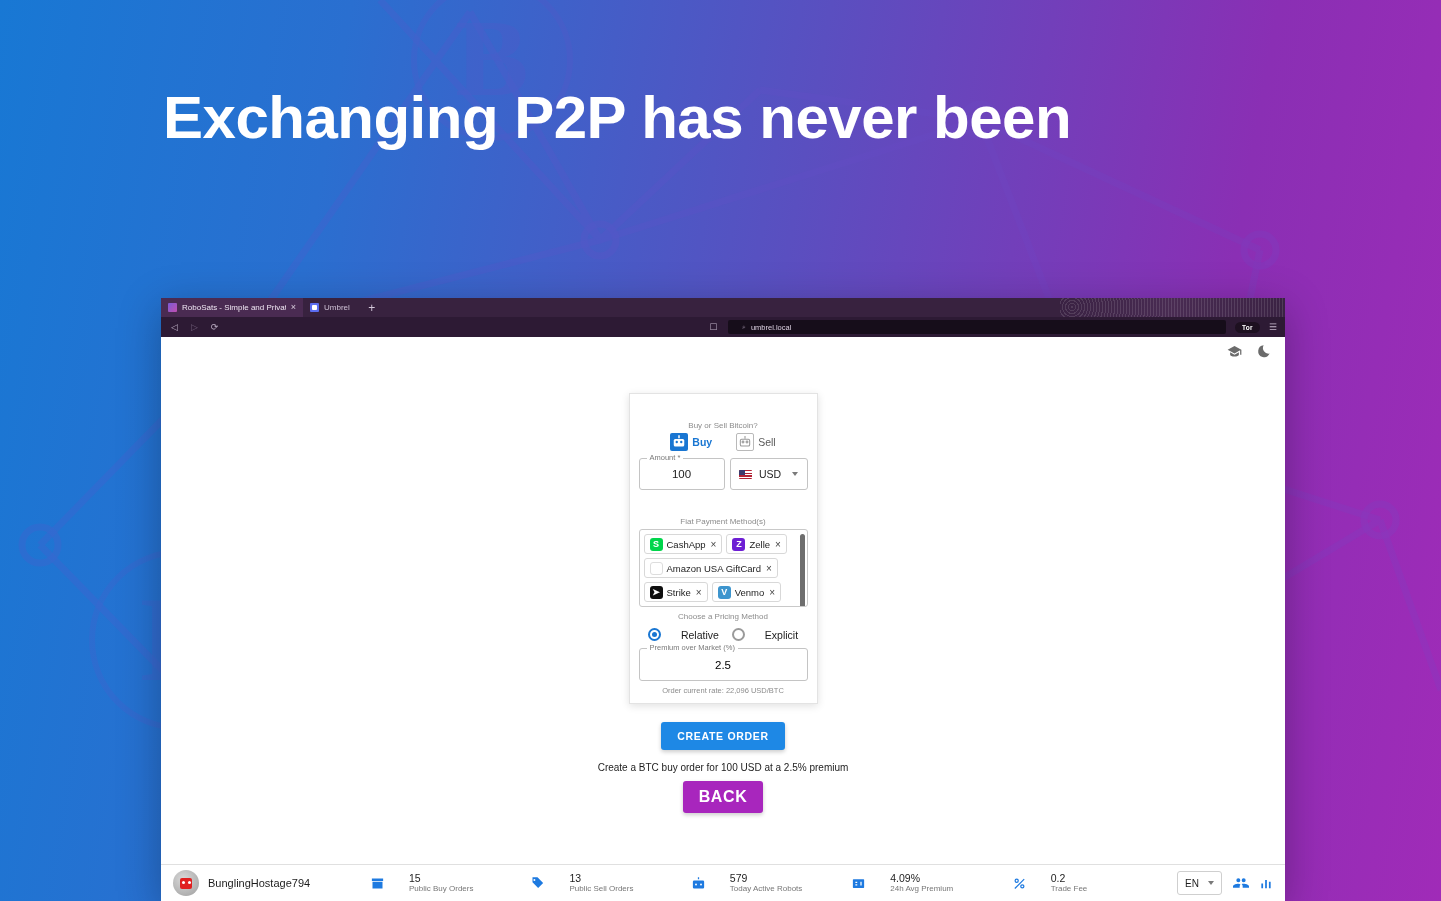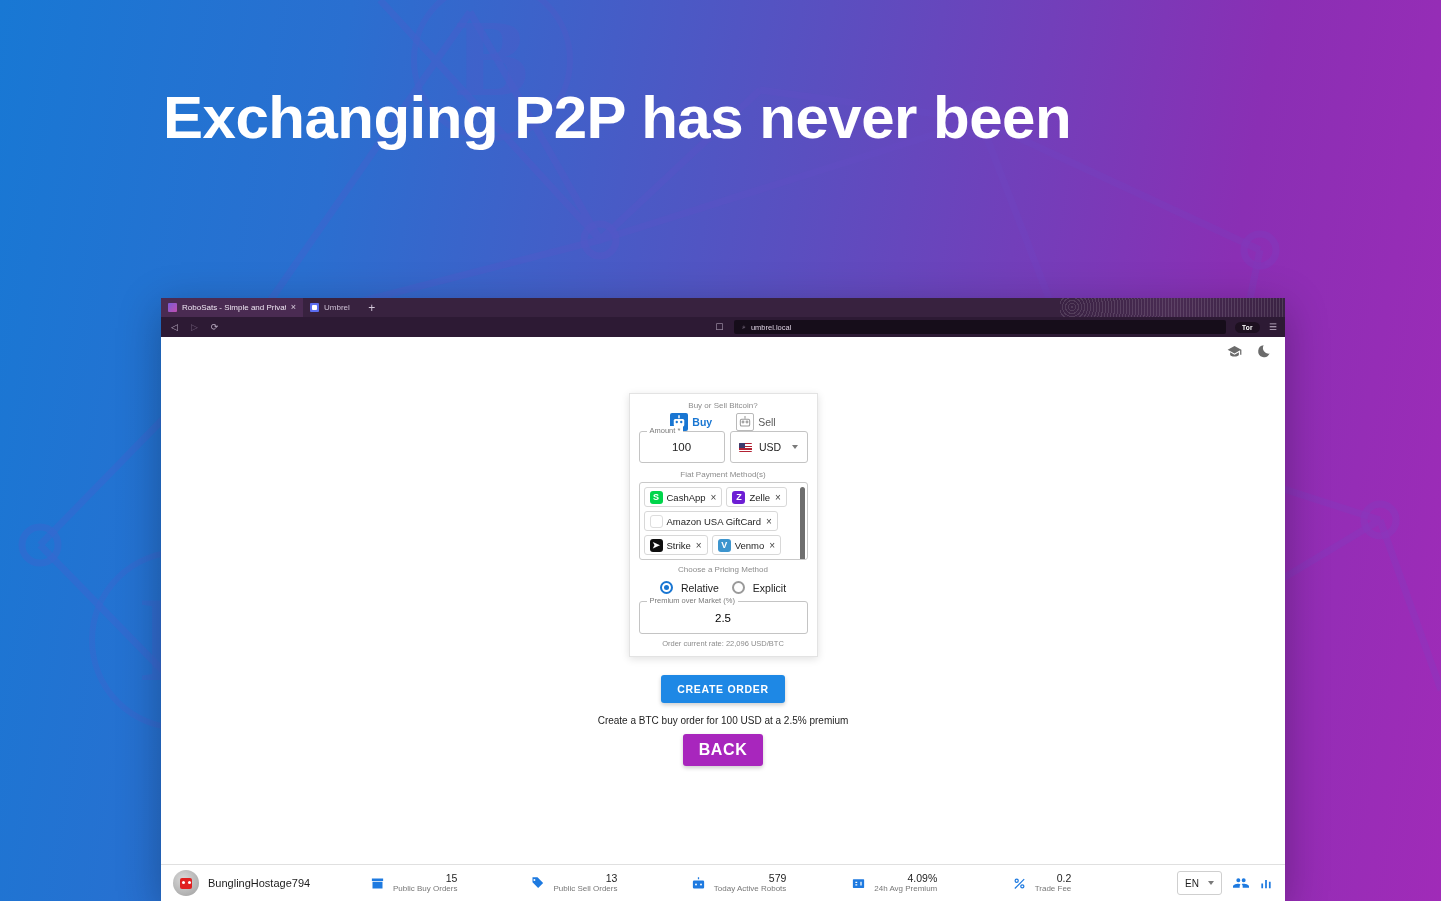--- a/index.html
+++ b/index.html
@@ -64,21 +64,21 @@
 
   
   .navbar {
     height: 20px; background: #2d1a34; display: flex; align-items: center;
     gap: 9px; padding: 0 8px;
   }
   .nav-ico { width: 11px; height: 11px; display:flex; align-items:center; justify-content:center; color:#bcaec4; font-size:9px; }
   .nav-ico.dim { color: #6e5c77; }
   .urlbar {
     flex: 1; height: 14px; background: #160d1a; border-radius: 2px;
-    display: flex; align-items: center; gap: 5px; padding: 0 8px;
+    display: flex; align-items: center; gap: 5px; padding: 0 14px;
     font-size: 7.5px; color: #ddd2e2;
   }
   .urlbar .mag { font-size: 7px; color: #9f90a8; }
   .tor-badge {
     background: #1d1020; color: #fff; font-size: 6.5px; font-weight: 700;
     border-radius: 8px; padding: 2px 7px; letter-spacing:.3px;
   }
   .burger { color:#c3b5ca; font-size: 9px; letter-spacing:0; }
 
   
@@ -100,23 +100,23 @@
   .mtab:not(.sel){ border-bottom: 2px solid transparent; }
 
   .card {
     width: 189px; background: #fff;
     border: 1px solid #e3e3e3;
     box-shadow: 0 2px 8px rgba(0,0,0,.12);
     padding: 7px 9px 8px;
     display: flex; flex-direction: column; align-items: center;
   }
 
-  .hint { font-size: 8px; color: #8c8c8c; margin-bottom: 3px; text-align:center; }
-
-  .bs-row { display: flex; align-items: flex-start; gap: 24px; margin-bottom: 0; }
+  .hint { font-size: 8px; color: #8c8c8c; margin-bottom: 3px; text-align:center;margin-top:20px; }
+
+  .bs-row { display: flex; align-items: flex-start; gap: 24px; margin-bottom: 7px; }
   .bs-opt { display: flex; align-items: center; gap: 4px; }
   .robot-ico { width: 18px; height: 18px; border-radius: 2px; display:block; }
   .robot-ico.sel { background: #1976d2; }
   .robot-ico.unsel { background: #fff; border: 1px solid #b9b9b9; }
   .bs-label { font-size: 10.5px; }
   .bs-label.on { color: #1976d2; font-weight: 700; }
   .bs-label.off { color: #5a5a5a; }
 
   .field-row { display: flex; gap: 5px; width: 100%; margin-bottom: 7px; }
   .fld {
@@ -156,21 +156,21 @@
   .ci-amazon  { background:#fff; border:1px solid #ddd; color:#222; font-size:9px; }
   .ci-strike  { background:#0e0e0e; }
   .ci-venmo   { background:#3d95ce; }
   .chip .x { color:#444; font-size: 10px; margin-left:1px; }
   .pm-scroll {
     position:absolute; right:2px; top:4px; width:5px; height:76px;
     background:#6e6e6e; border-radius:3px;
   }
 
   .radio-row { display:flex; align-items:center; gap: 13px; margin: 4px 0 7px; }
-  .radio { display:flex; align-items:center; gap:8px; }
+  .radio { display:flex; align-items:center; gap:20px; }
   .rdot { width: 13px; height: 13px; border-radius: 50%; border: 2px solid #9a9a9a; display:block; position:relative; }
   .rdot.on { border-color:#1976d2; }
   .rdot.on:after { content:""; position:absolute; inset:2px; border-radius:50%; background:#1976d2; }
   .rlabel { font-size: 10.5px; color:#1d1d1d; }
 
   .fld.premium { width: 100%; height: 33px; margin-bottom: 5px; }
   .fld.premium .val { font-size: 11.5px; }
 
   .rate { font-size: 7.5px; color:#8c8c8c; }
 
@@ -198,21 +198,21 @@
   .user { display:flex; align-items:center; gap:9px; width: 196px; }
   .avatar {
     width: 26px; height: 26px; border-radius: 50%;
     background: radial-gradient(circle at 40% 35%, #d9d9d9, #9e9e9e);
     position: relative; overflow:hidden; flex:0 0 26px;
   }
   .avatar .head { position:absolute; left:7px; top:8px; width:12px; height:11px; background:#e02020; border-radius:2px; }
   .avatar .eye { position:absolute; top:11px; width:3px; height:3px; background:#fff; border-radius:50%; }
   .avatar .eye.l{ left:9px;} .avatar .eye.r{ left:15px;}
   .uname { font-size: 11px; color:#1d1d1d; }
-  .stat { display:flex; align-items:center; gap: 7px; flex: 1 1 0; text-align: right; }
+  .stat { display:flex; align-items:center; gap: 23px; flex: 1 1 0; }
   .stat .sico { width: 17px; height: 17px; flex:0 0 17px; display:flex; align-items:center; justify-content:center; }
   .stat .sico svg { fill:#1e7ae0; }
   .stat .stxt .v { font-size: 10.5px; color:#1d1d1d; line-height:1.15; }
   .stat .stxt .k { font-size: 8px; color:#777; line-height:1.2; }
   .lang {
     border:1px solid #cfcfcf; border-radius:3px; height:24px; display:flex; align-items:center;
     gap:5px; padding: 0 7px; margin-left: 6px;
   }
   .lang .t { font-size: 10px; color:#1d1d1d; }
   .end-icons { display:flex; align-items:center; gap:10px; margin-left:11px; margin-right:4px; }

